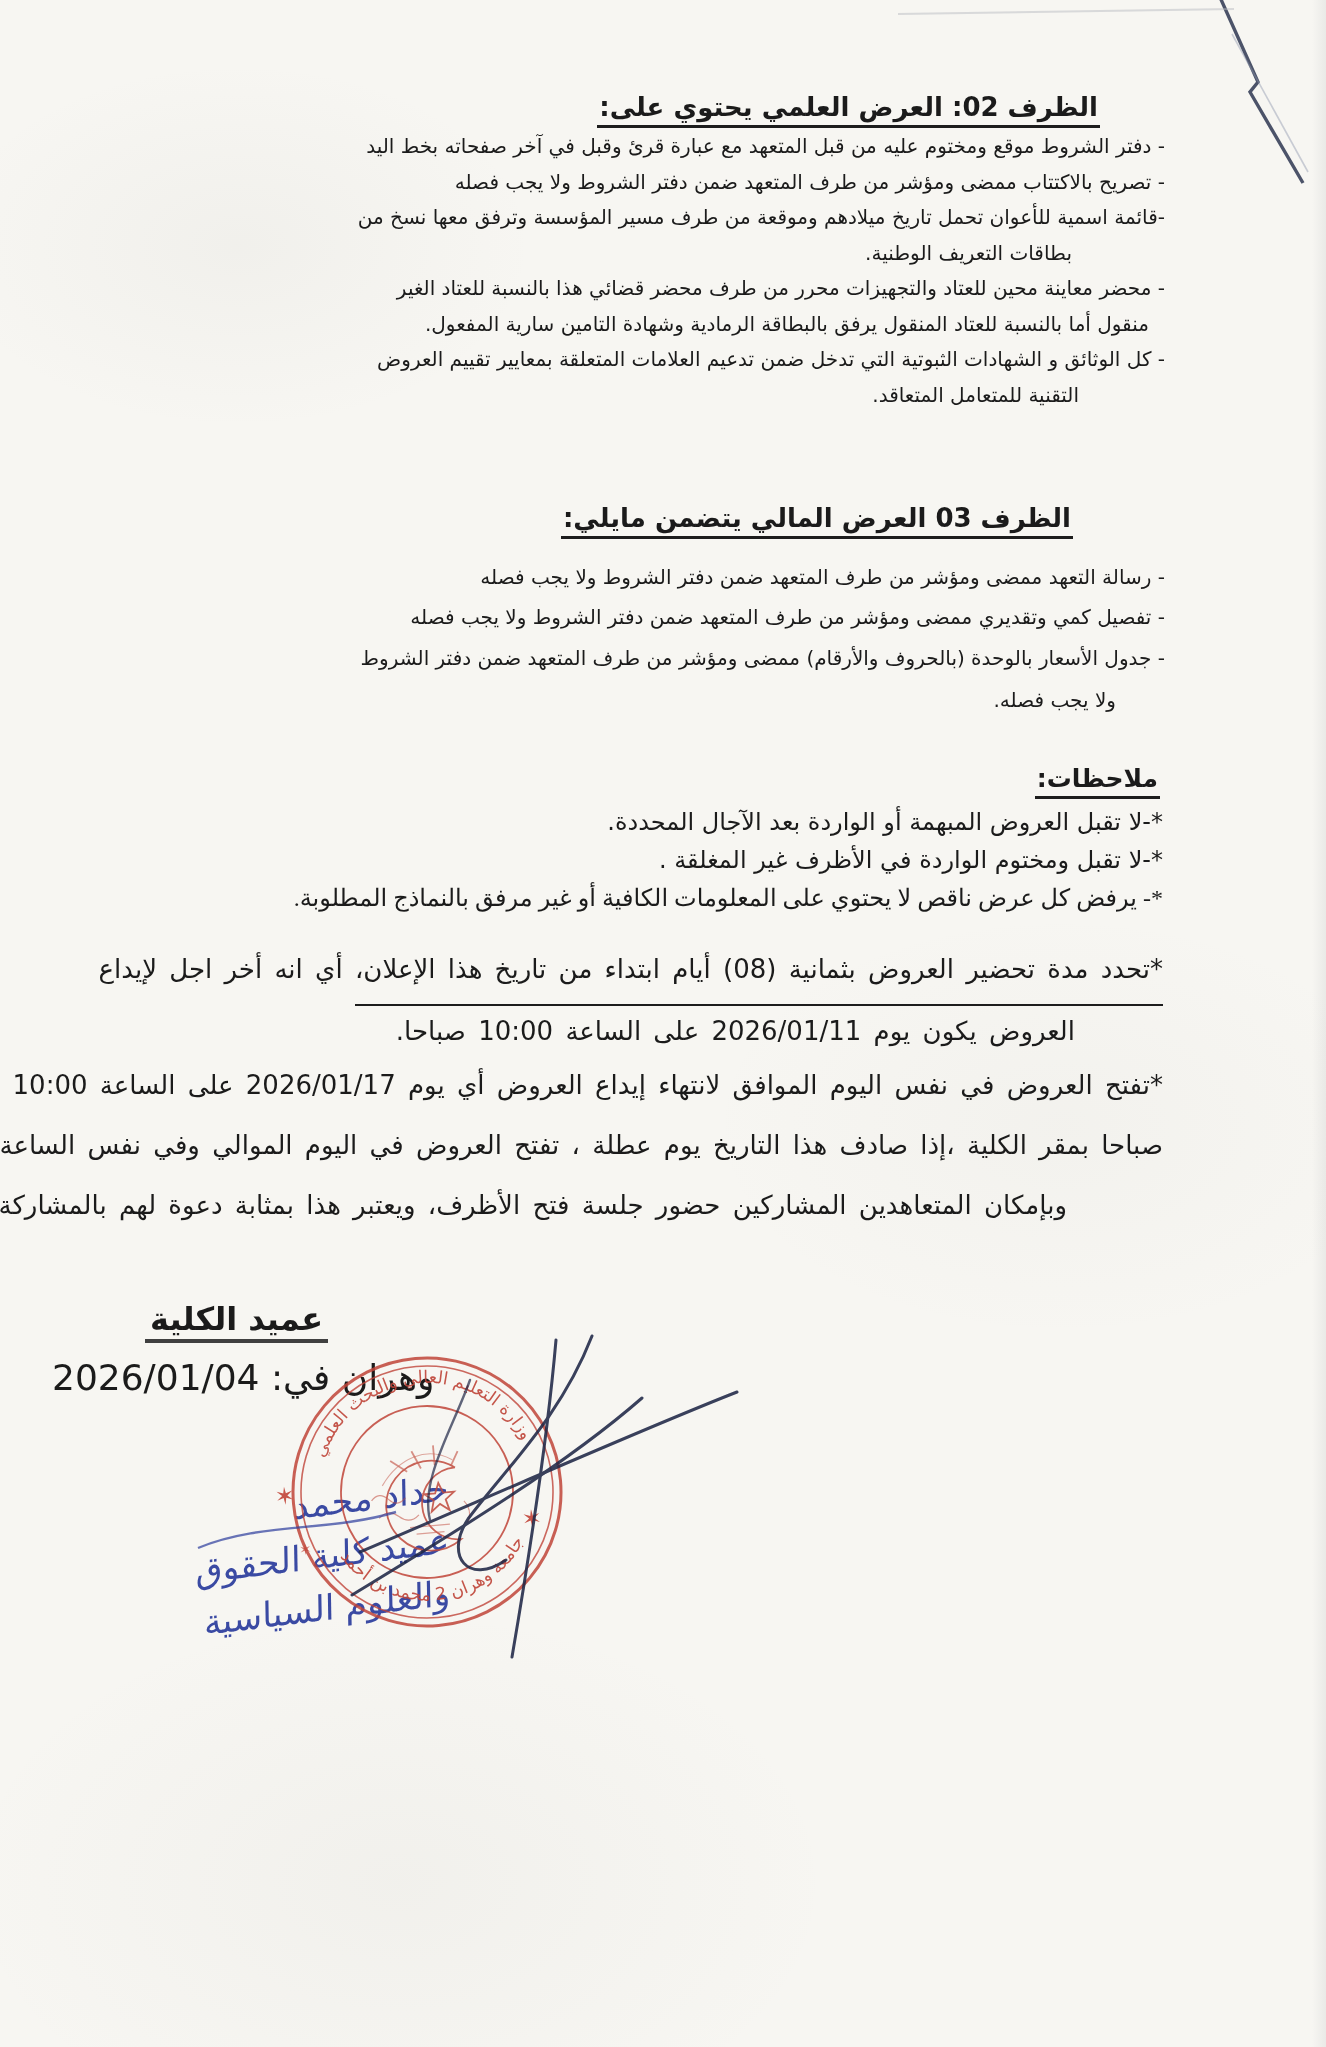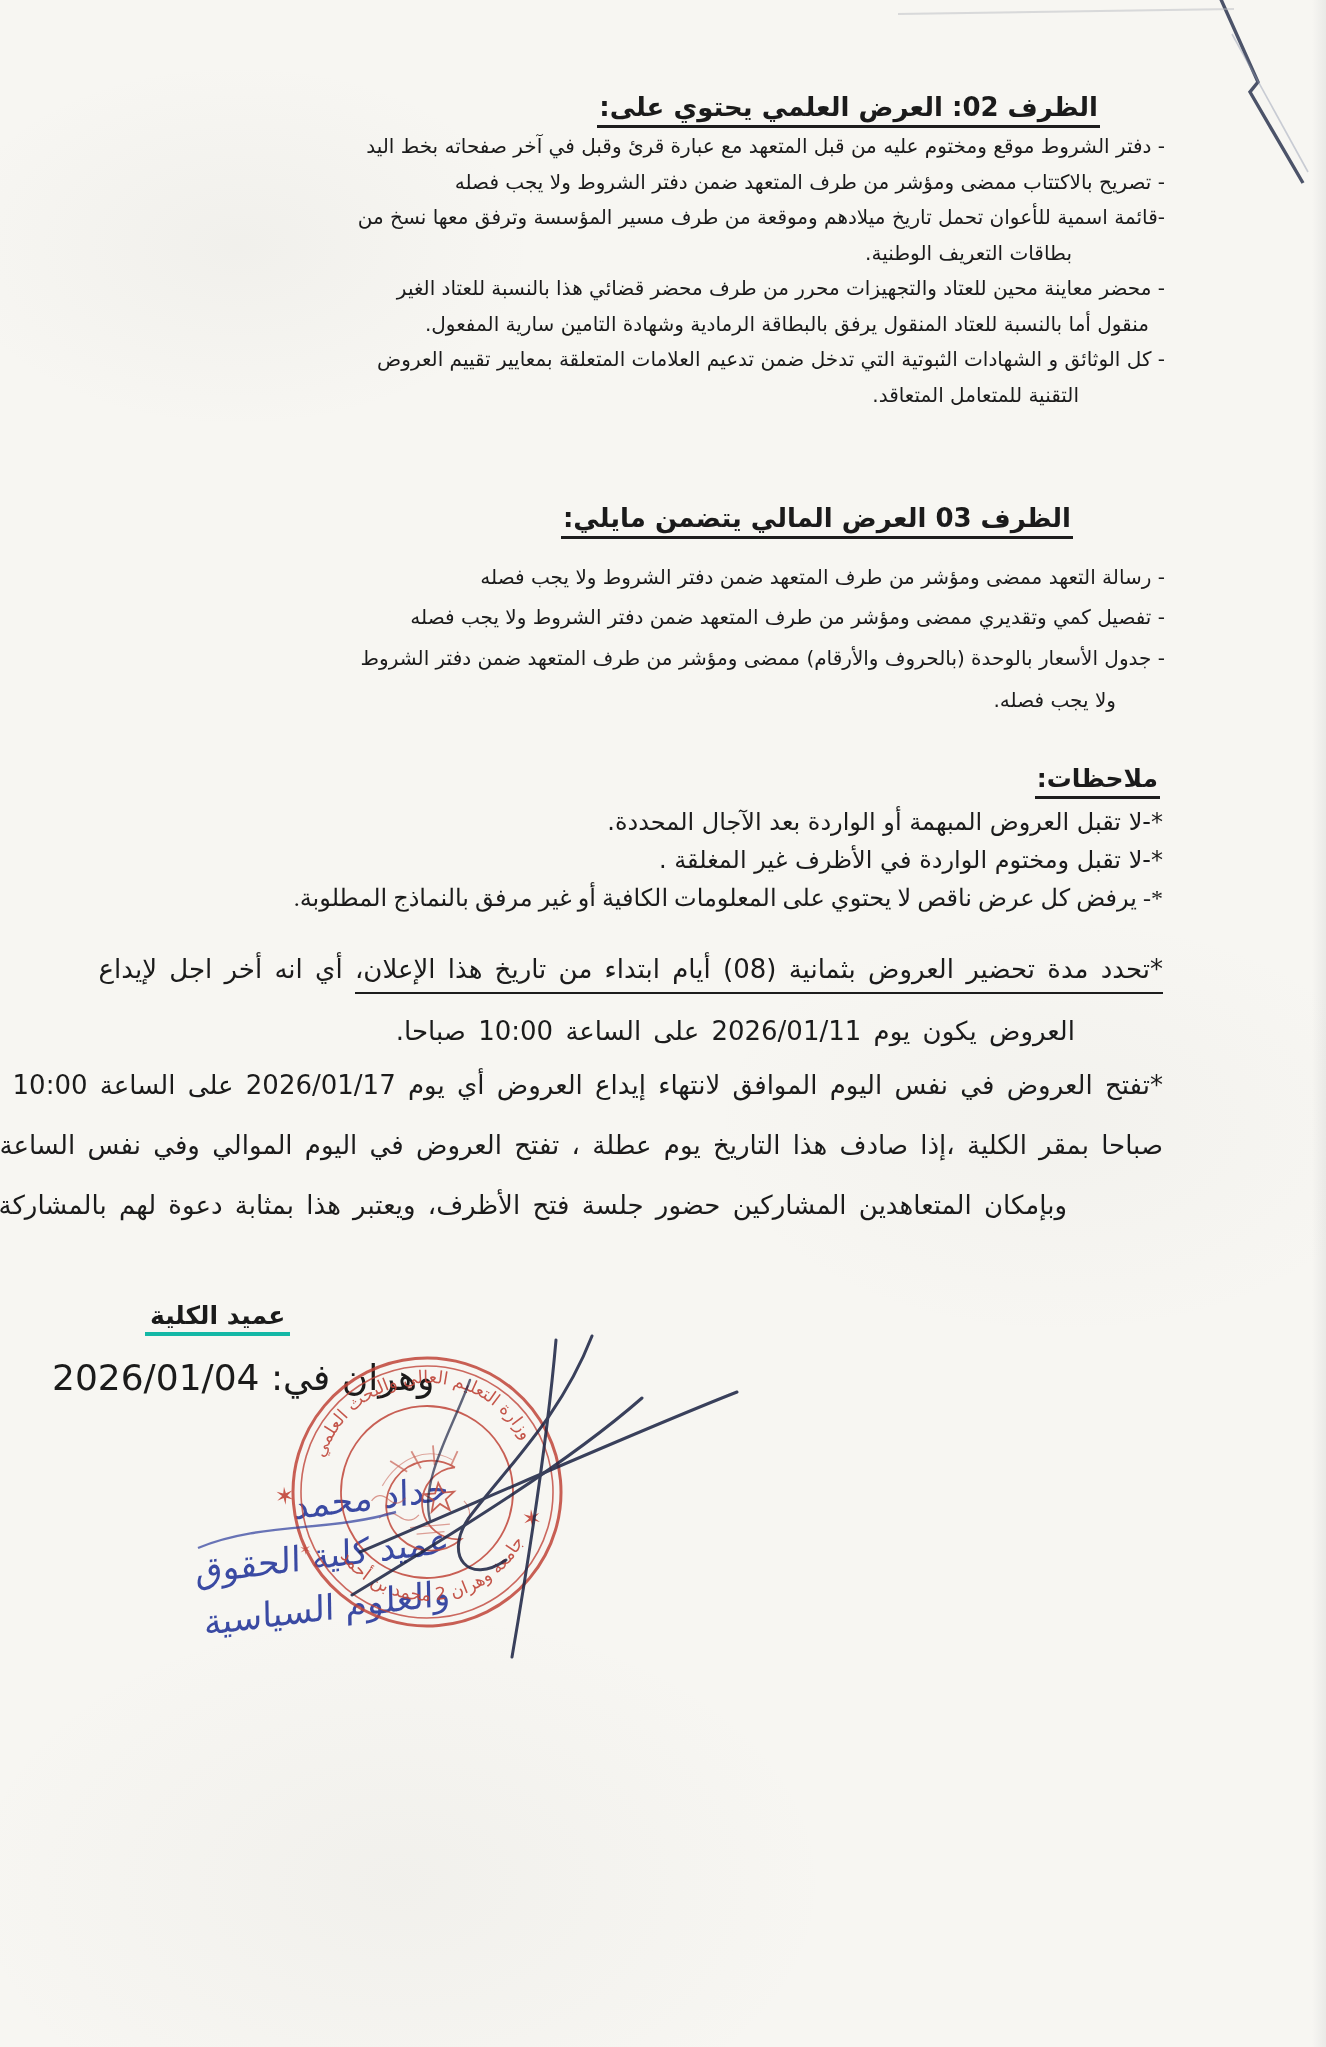--- a/index.html
+++ b/index.html
@@ -19,22 +19,22 @@
       linear-gradient(to left, rgba(120,125,135,0.10), transparent 14px);
   }
   .abs{position:absolute;direction:rtl;unicode-bidi:plaintext;white-space:nowrap;line-height:1;}
   .body-line{font-size:20px;letter-spacing:.2px;}
   .fin-line{font-size:20px;}
   .note-line{font-size:24px;}
   .para-line{font-size:26px;word-spacing:4px;}
   .heading{font-weight:bold;border-bottom:3px solid #1d1d1d;padding:0 2px 5px 2px;}
   .h-main{font-size:26px;}
   .h-notes{font-size:25px;}
-  .u-part{border-bottom:2.5px solid #1d1d1d;padding-bottom:8px;}
-  .sig-title{font-size:25px;font-weight:bold;border-bottom:4px solid #14b8a6;padding:0 5px 4px 5px;}
+  .u-part{border-bottom:2.5px solid #1d1d1d;padding-bottom:20px;}
+  .sig-title{font-size:32px;font-weight:bold;border-bottom:4px solid #404040;padding:0 5px 4px 5px;}
   .sig-date{font-size:36px;}
   .handwriting{
     font-size:35px;color:#2b3c9d;line-height:52px;text-align:right;
     transform:rotate(-7deg) skewX(-6deg);transform-origin:right top;
     opacity:.92;letter-spacing:1px;z-index:2;
   }
   .hand-line{white-space:nowrap;}
   .text-layer{z-index:1;}
   #artifacts{position:absolute;left:0;top:0;z-index:5;pointer-events:none;}
 </style>

